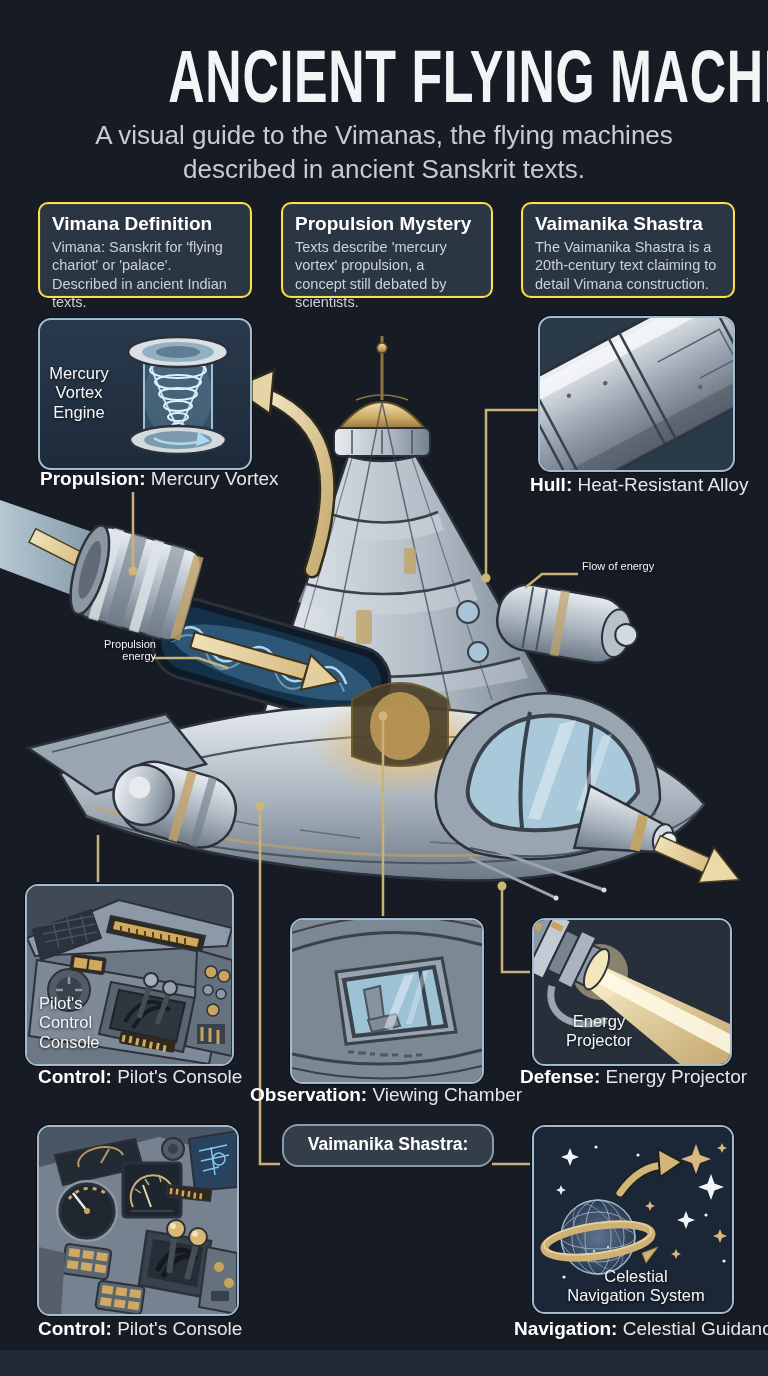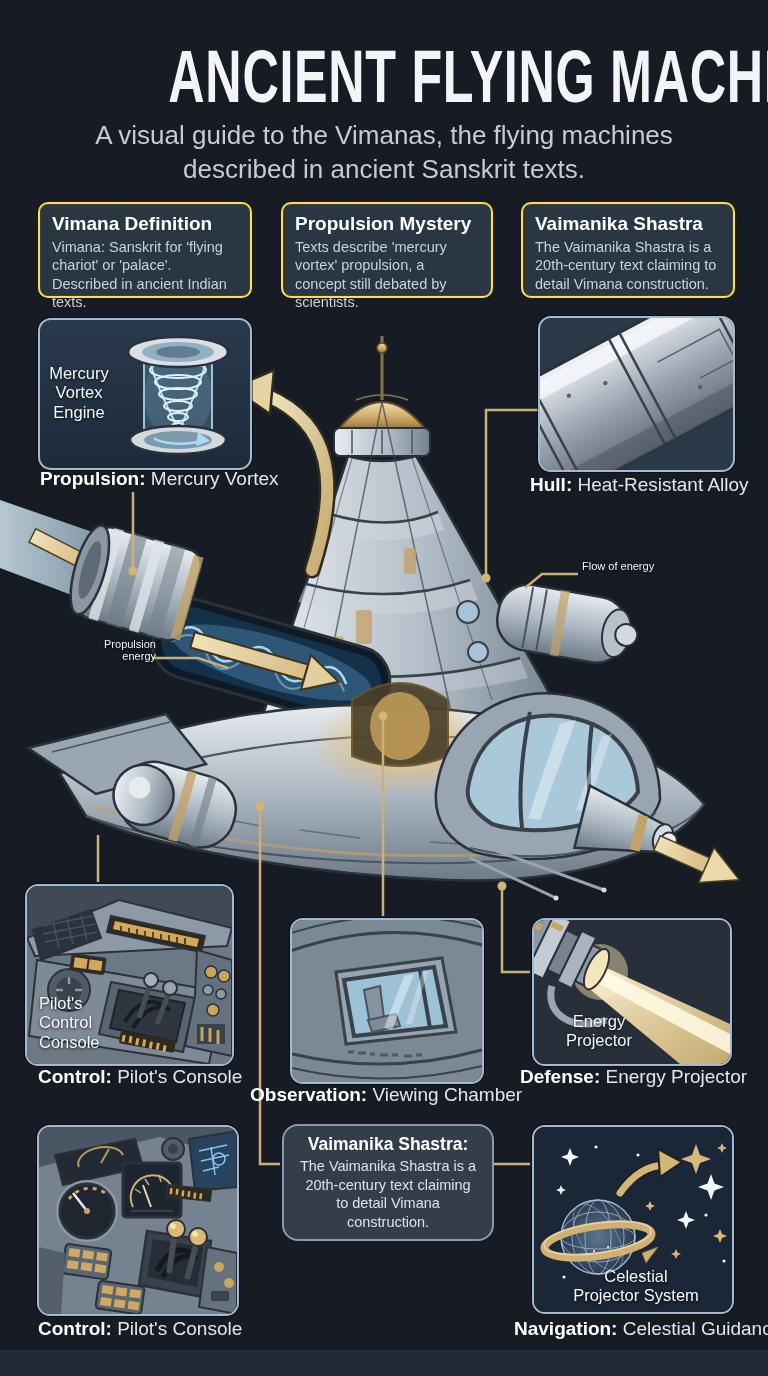--- a/index.html
+++ b/index.html
@@ -459,23 +459,20 @@
       <rect x="172" y="164" width="18" height="10" fill="#39424c"></rect>
       <polygon points="0,120 26,126 22,187 0,187" fill="#555f6b"></polygon>
     </svg>
   </div>
   <div class="abs z2 cap" style="left:38px;top:1318px;">
     <span class="b">Control:</span><span> Pilot's Console</span>
   </div>
 
   <div class="abs z2 note" style="left:282px;top:1124px;width:188px;">
     <h4>Vaimanika Shastra:</h4>
-    <p>The Vaimanika Shastra is a
-20th-century text claiming
-to detail Vimana construction.</p>
   </div>
 
   <div class="abs z2 img-card" style="left:532px;top:1125px;width:198px;height:185px;background:#1b2636;">
     <svg width="198" height="185" viewBox="0 0 198 185">
       <defs>
         <radialGradient id="globeG">
             <stop offset="0" stop-color="#5d7590"></stop>
             <stop offset="1" stop-color="#2a3a52"></stop>
           </radialGradient>
       </defs>
@@ -507,20 +504,20 @@
       <path d="M142,122 L143.5,125.5 L147,127 L143.5,128.5 L142,132 L140.5,128.5 L137,127 L140.5,125.5 Z" fill="#d9b97a"></path>
       <path d="M116,74 L117.5,77.5 L121,79 L117.5,80.5 L116,84 L114.5,80.5 L111,79 L114.5,77.5 Z" fill="#d9b97a"></path>
       <circle cx="104" cy="28" r="1.6" fill="#f2f5f8"></circle>
         <circle cx="62" cy="20" r="1.6" fill="#f2f5f8"></circle>
       <circle cx="172" cy="88" r="1.6" fill="#f2f5f8"></circle>
         <circle cx="190" cy="134" r="1.6" fill="#f2f5f8"></circle>
       <circle cx="108" cy="150" r="1.6" fill="#f2f5f8"></circle>
         <circle cx="30" cy="150" r="1.6" fill="#f2f5f8"></circle>
     </svg>
     <div class="inlabel" style="left:14px;top:140px;width:176px;text-align:center;">Celestial
-Projector System</div>
+Navigation System</div>
   </div>
   <div class="abs z2 cap center" style="left:514px;top:1318px;width:232px;">
     <span class="b">Navigation:</span><span> Celestial Guidance</span>
   </div>
 
   <div class="abs z1 footer-band"></div>
 </div>
 
 </body></html>

